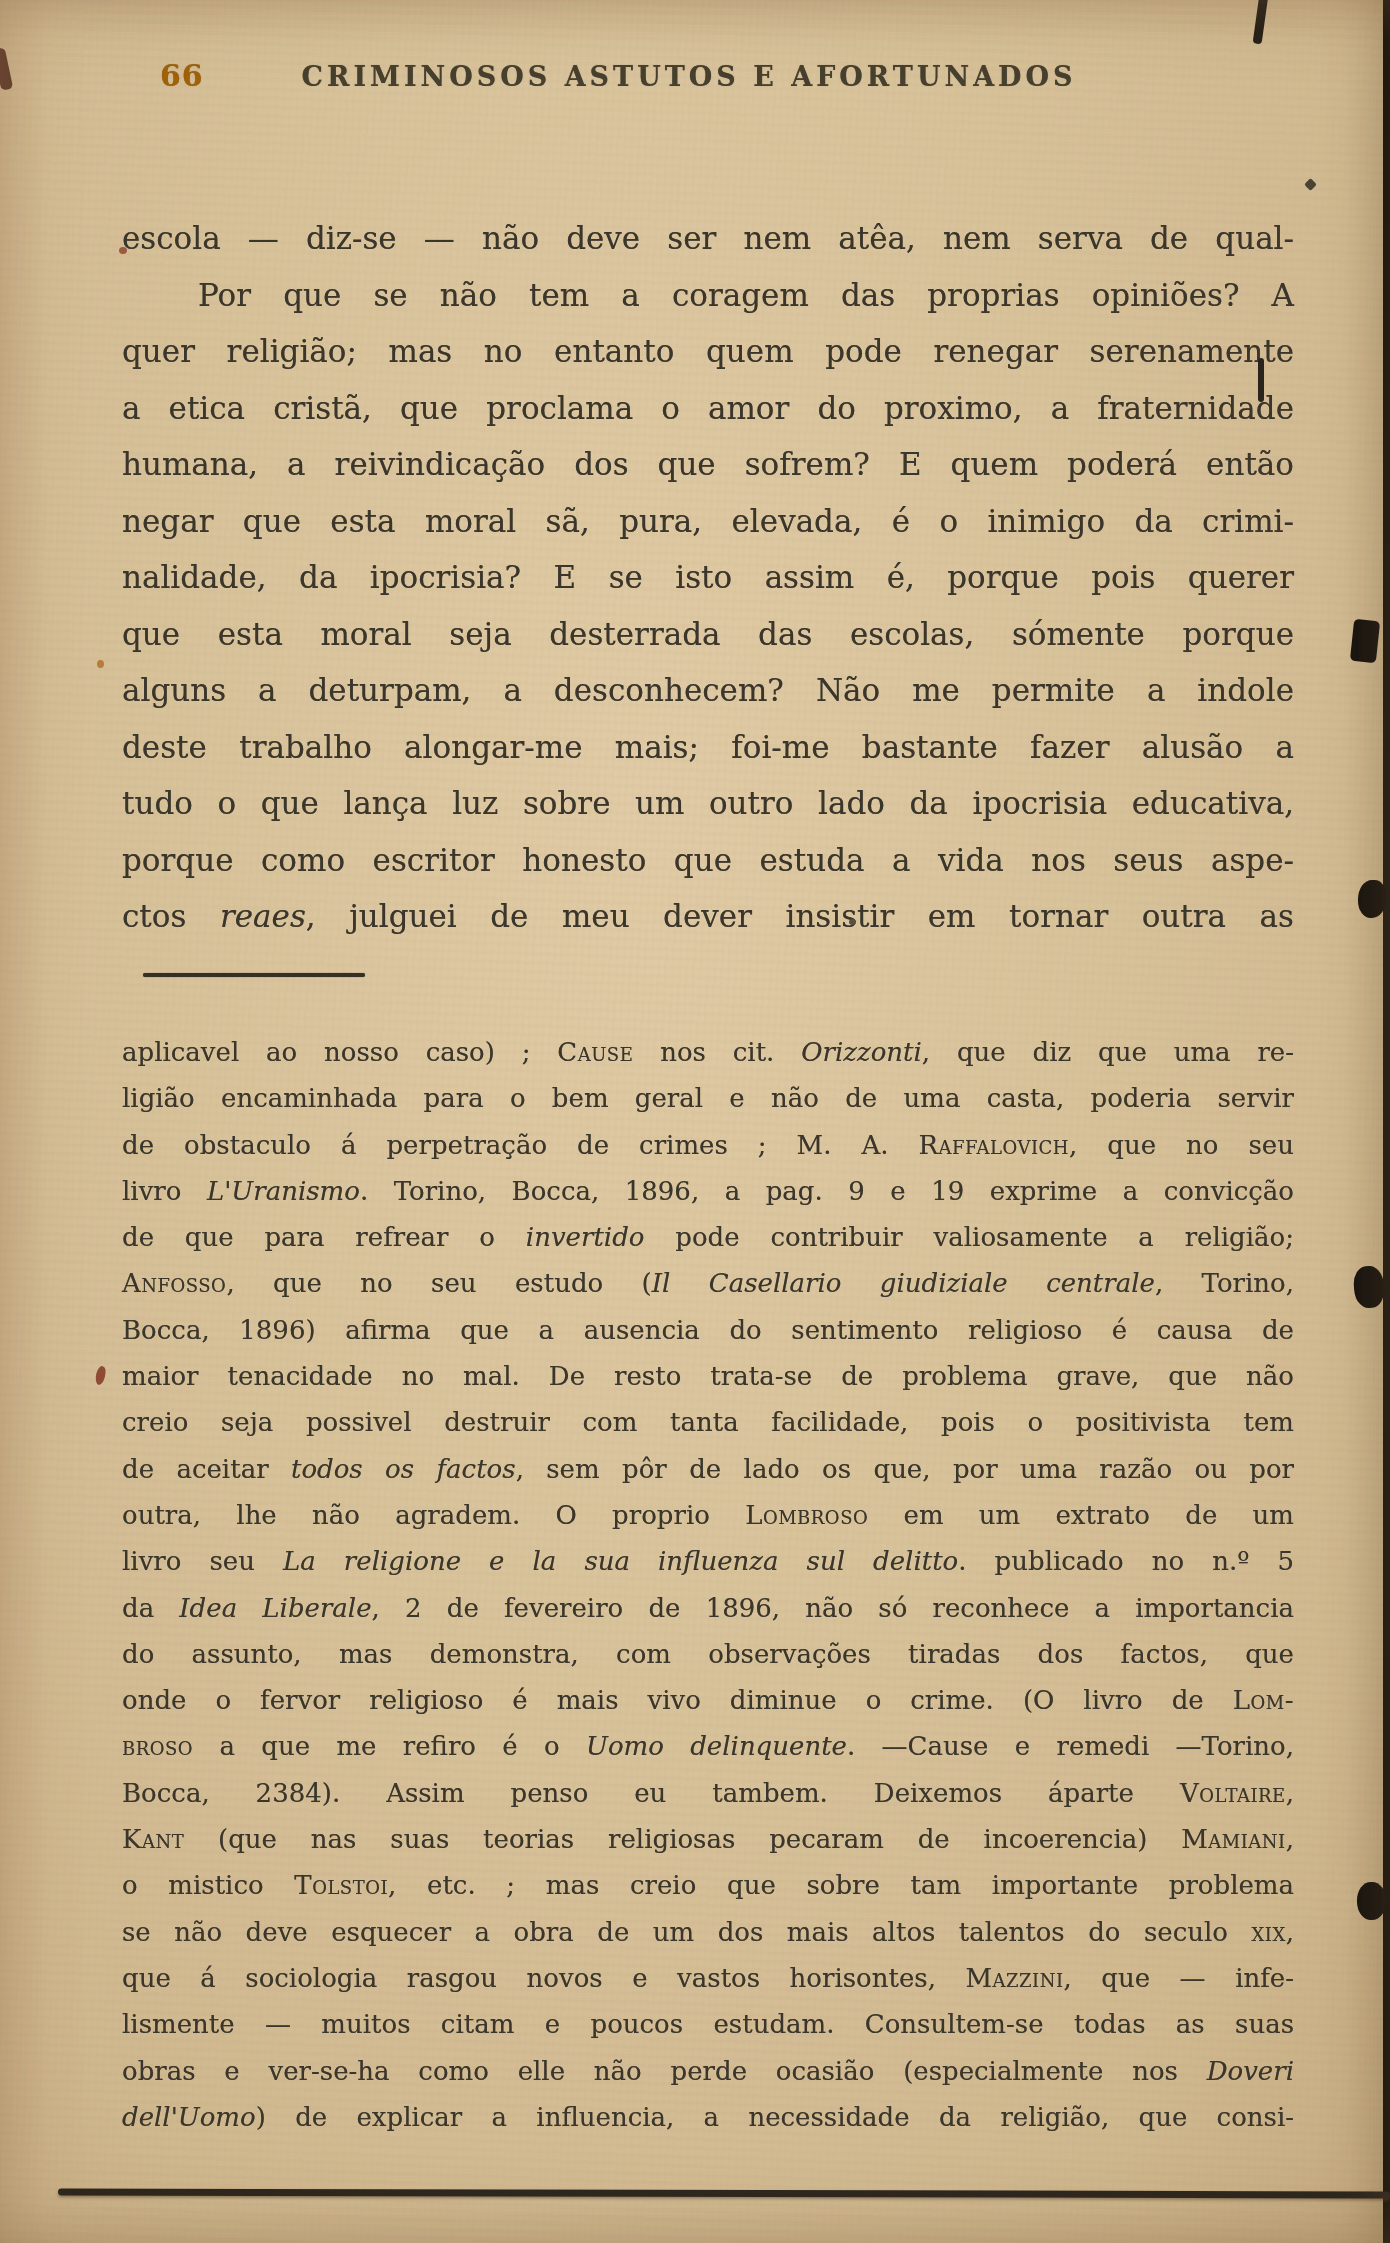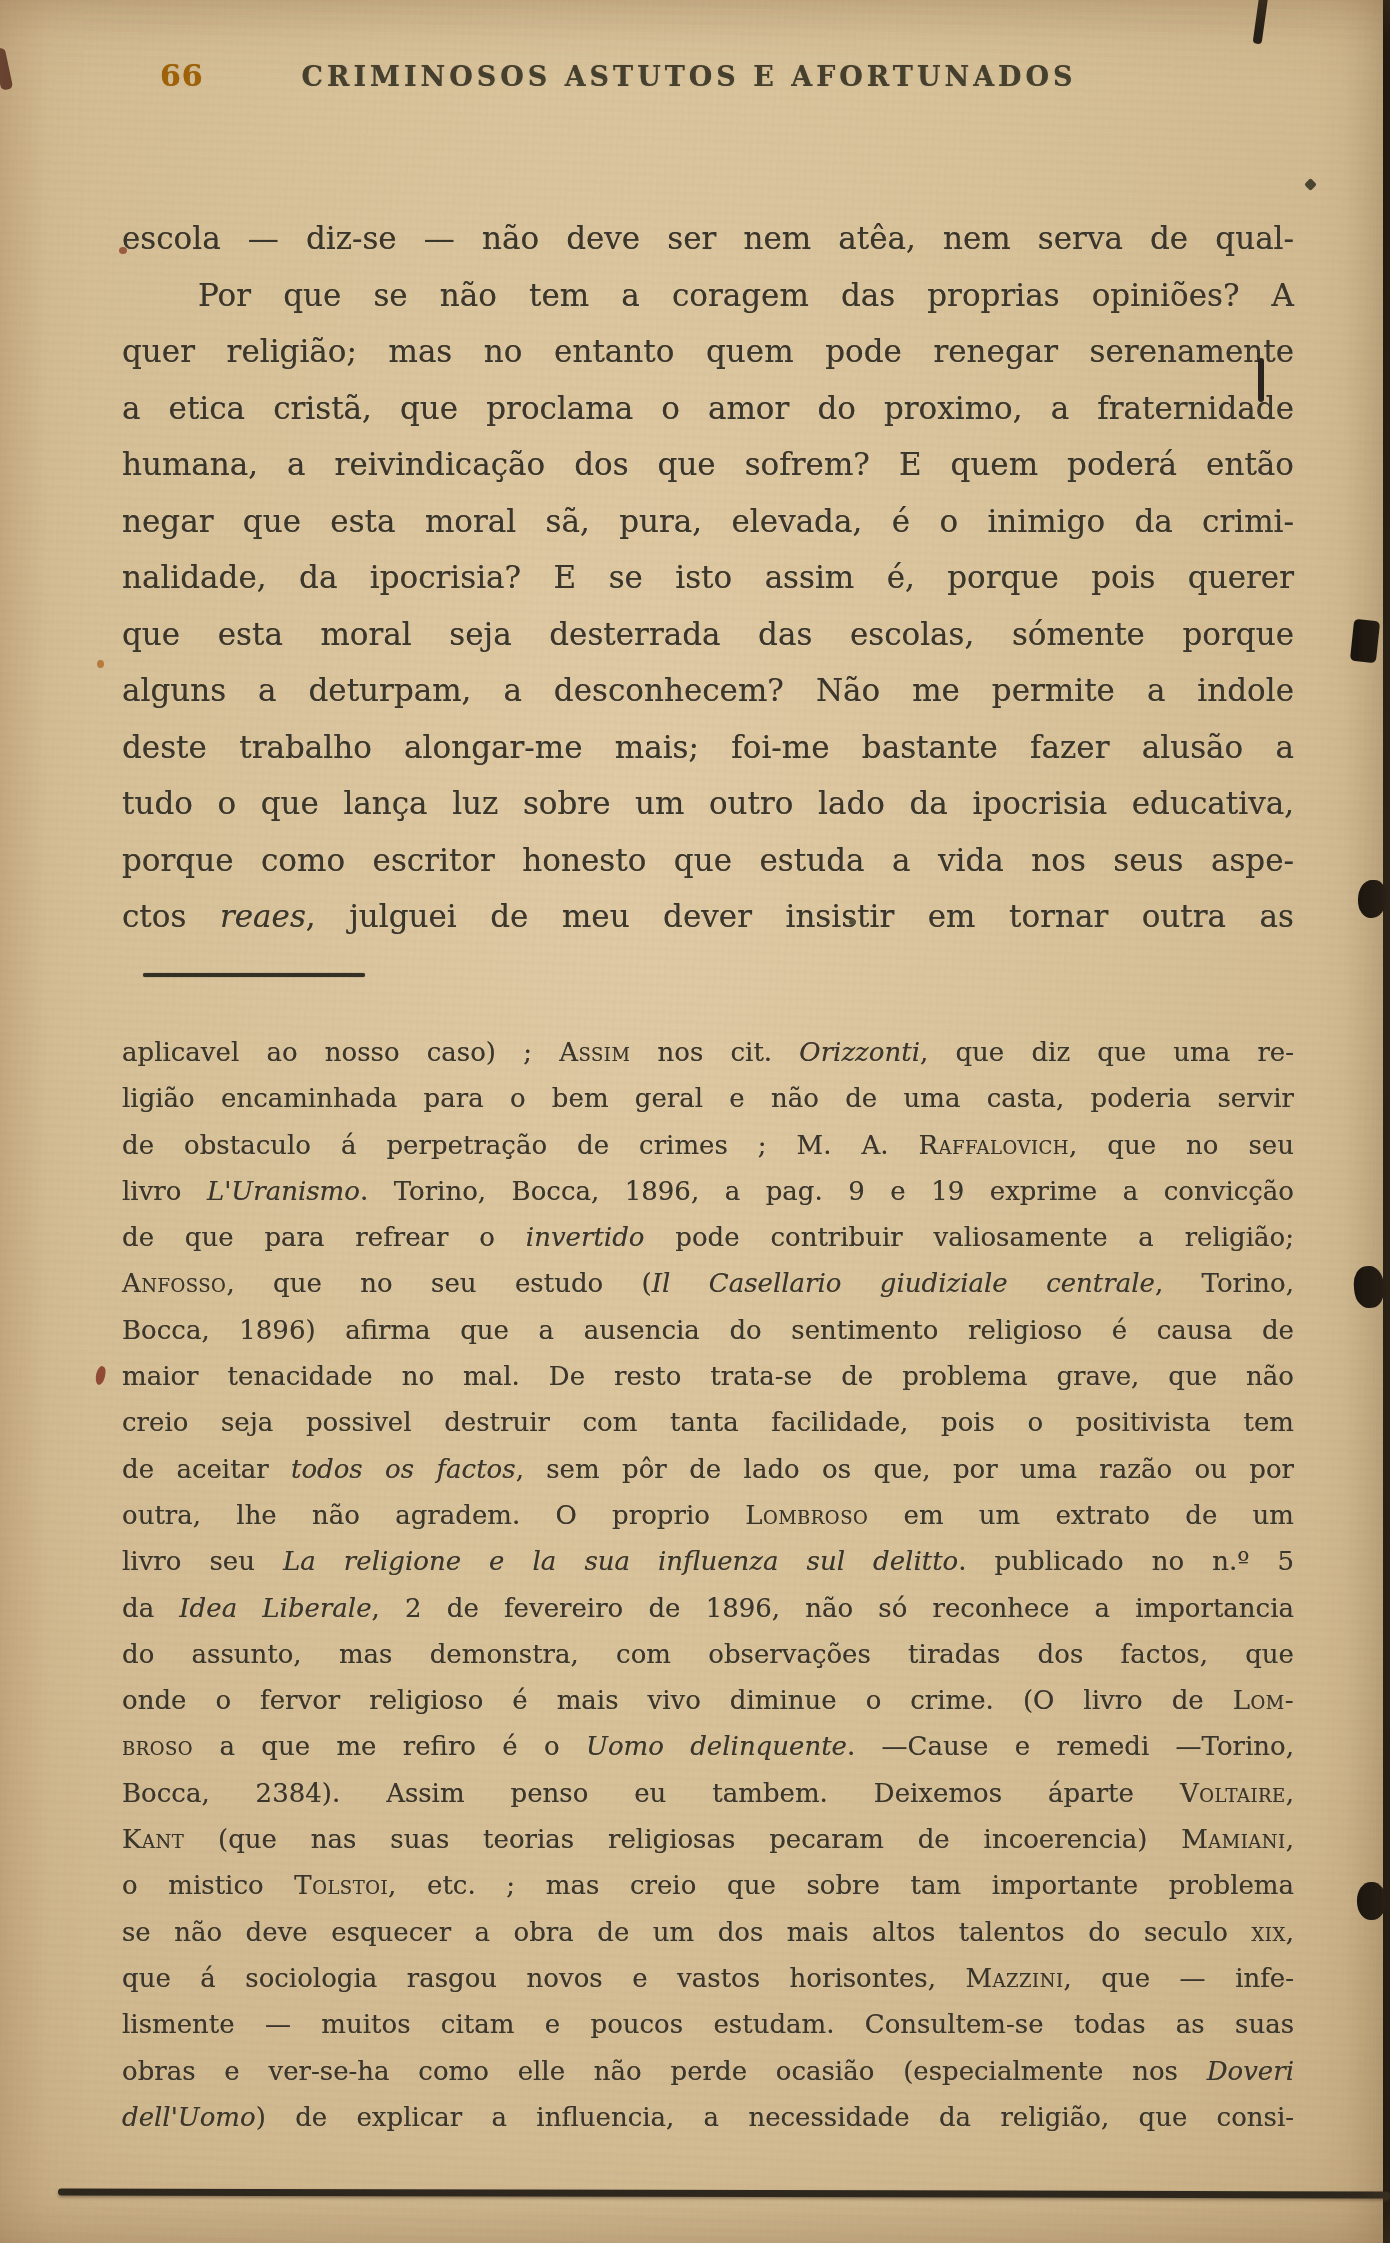--- a/index.html
+++ b/index.html
@@ -75,21 +75,21 @@
     <div class="tline"><span>alguns a deturpam, a desconhecem? Não me permite a indole</span></div>
     <div class="tline"><span>deste trabalho alongar-me mais; foi-me bastante fazer alusão a</span></div>
     <div class="tline"><span>tudo o que lança luz sobre um outro lado da ipocrisia educativa,</span></div>
     <div class="tline"><span>porque como escritor honesto que estuda a vida nos seus aspe-</span></div>
     <div class="tline"><span>ctos </span><span class="it">reaes</span><span>, julguei de meu dever insistir em tornar outra as</span></div>
   </div>
 
 <div class="footrule"></div>
 
 <div id="footText" class="textblock ink">
-    <div class="tline"><span>aplicavel ao nosso caso) ; </span><span class="sc">Assim</span><span> nos cit. </span><span class="it">Orizzonti</span><span>, que diz que uma re-</span></div>
+    <div class="tline"><span>aplicavel ao nosso caso) ; </span><span class="sc">Cause</span><span> nos cit. </span><span class="it">Orizzonti</span><span>, que diz que uma re-</span></div>
     <div class="tline"><span>ligião encaminhada para o bem geral e não de uma casta, poderia servir</span></div>
     <div class="tline"><span>de obstaculo á perpetração de crimes ; M. A. </span><span class="sc">Raffalovich</span><span>, que no seu</span></div>
     <div class="tline"><span>livro </span><span class="it">L'Uranismo</span><span>. Torino, Bocca, 1896, a pag. 9 e 19 exprime a convicção</span></div>
     <div class="tline"><span>de que para refrear o </span><span class="it">invertido</span><span> pode contribuir valiosamente a religião;</span></div>
     <div class="tline"><span class="sc">Anfosso</span><span>, que no seu estudo (</span><span class="it">Il Casellario giudiziale centrale</span><span>, Torino,</span></div>
     <div class="tline"><span>Bocca, 1896) afirma que a ausencia do sentimento religioso é causa de</span></div>
     <div class="tline"><span>maior tenacidade no mal. De resto trata-se de problema grave, que não</span></div>
     <div class="tline"><span>creio seja possivel destruir com tanta facilidade, pois o positivista tem</span></div>
     <div class="tline"><span>de aceitar </span><span class="it">todos os factos</span><span>, sem pôr de lado os que, por uma razão ou por</span></div>
     <div class="tline"><span>outra, lhe não agradem. O proprio </span><span class="sc">Lombroso</span><span> em um extrato de um</span></div>

